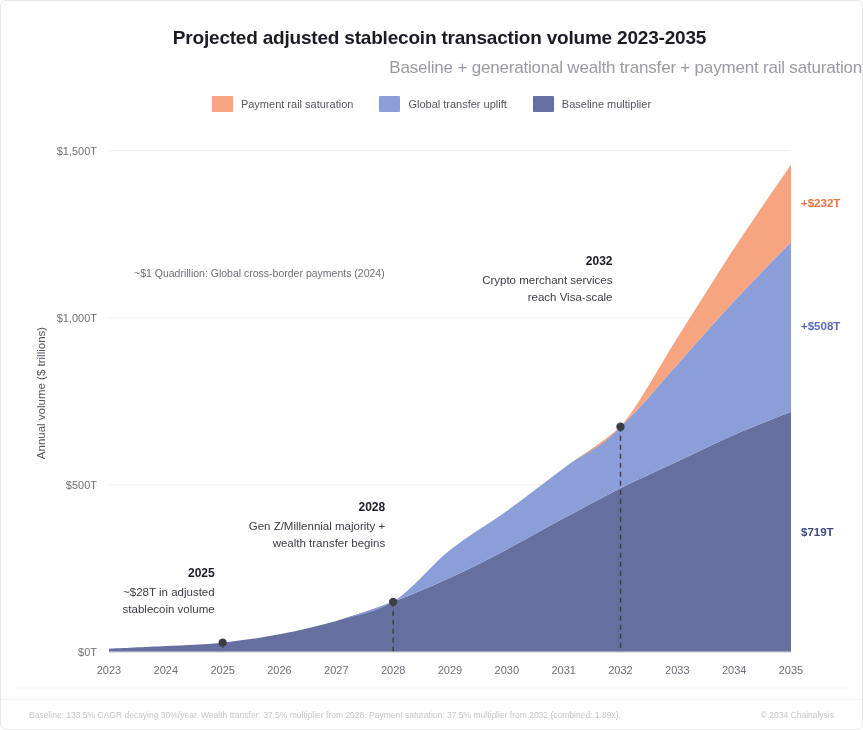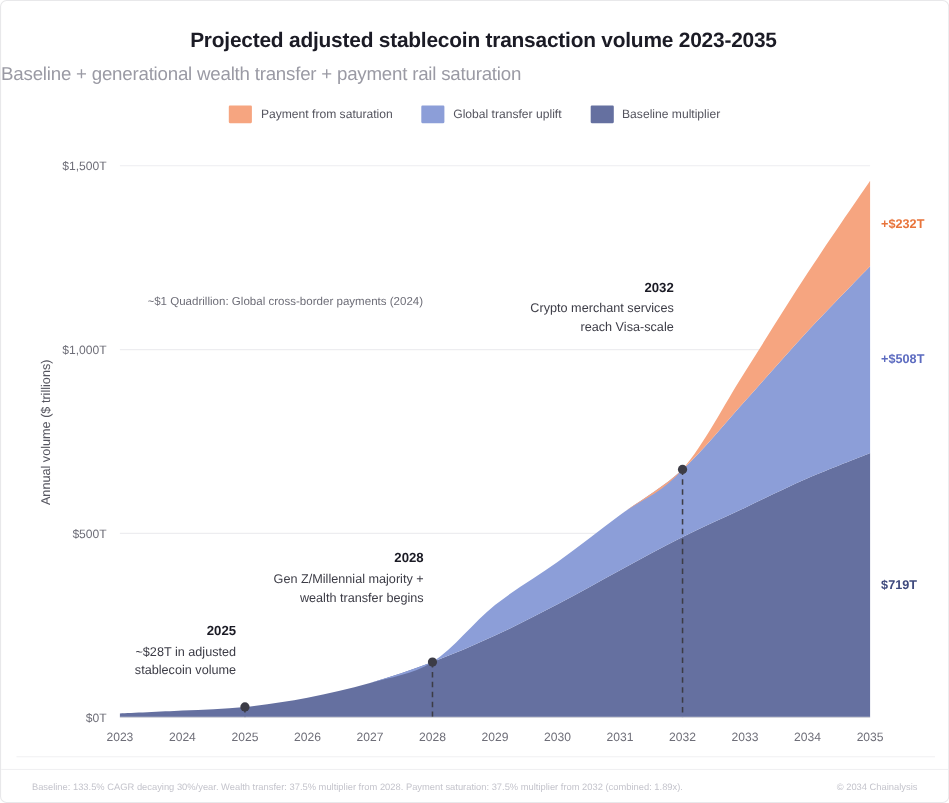--- a/index.html
+++ b/index.html
@@ -23,21 +23,21 @@
   .title {
     text-align: center;
     font-size: 19px;
     font-weight: bold;
     color: #1b1b25;
     margin: 26px 0 0 0;
     letter-spacing: -0.2px;
     padding-left: 16px;
   }
   .subtitle {
-    text-align: left;
+    text-align: right;
     font-size: 17px;
     font-weight: normal;
     color: #9a9aa4;
     margin: 9px 0 0 0;
     letter-spacing: -0.2px;
   }
   .legend {
     display: flex;
     justify-content: center;
     align-items: center;
@@ -123,21 +123,21 @@
 <body>
 
 <div class="card">
 
   <h1 class="title">Projected adjusted stablecoin transaction volume 2023-2035</h1>
   <h2 class="subtitle">Baseline + generational wealth transfer + payment rail saturation</h2>
 
   <div class="legend" id="legend">
       <div class="legend-item">
         <span class="legend-swatch" style="background: rgb(246, 165, 128);"></span>
-        <span class="legend-label">Payment from saturation</span>
+        <span class="legend-label">Payment rail saturation</span>
       </div>
       <div class="legend-item">
         <span class="legend-swatch" style="background: rgb(140, 158, 216);"></span>
         <span class="legend-label">Global transfer uplift</span>
       </div>
       <div class="legend-item">
         <span class="legend-swatch" style="background: rgb(101, 112, 160);"></span>
         <span class="legend-label">Baseline multiplier</span>
       </div>
     </div>

